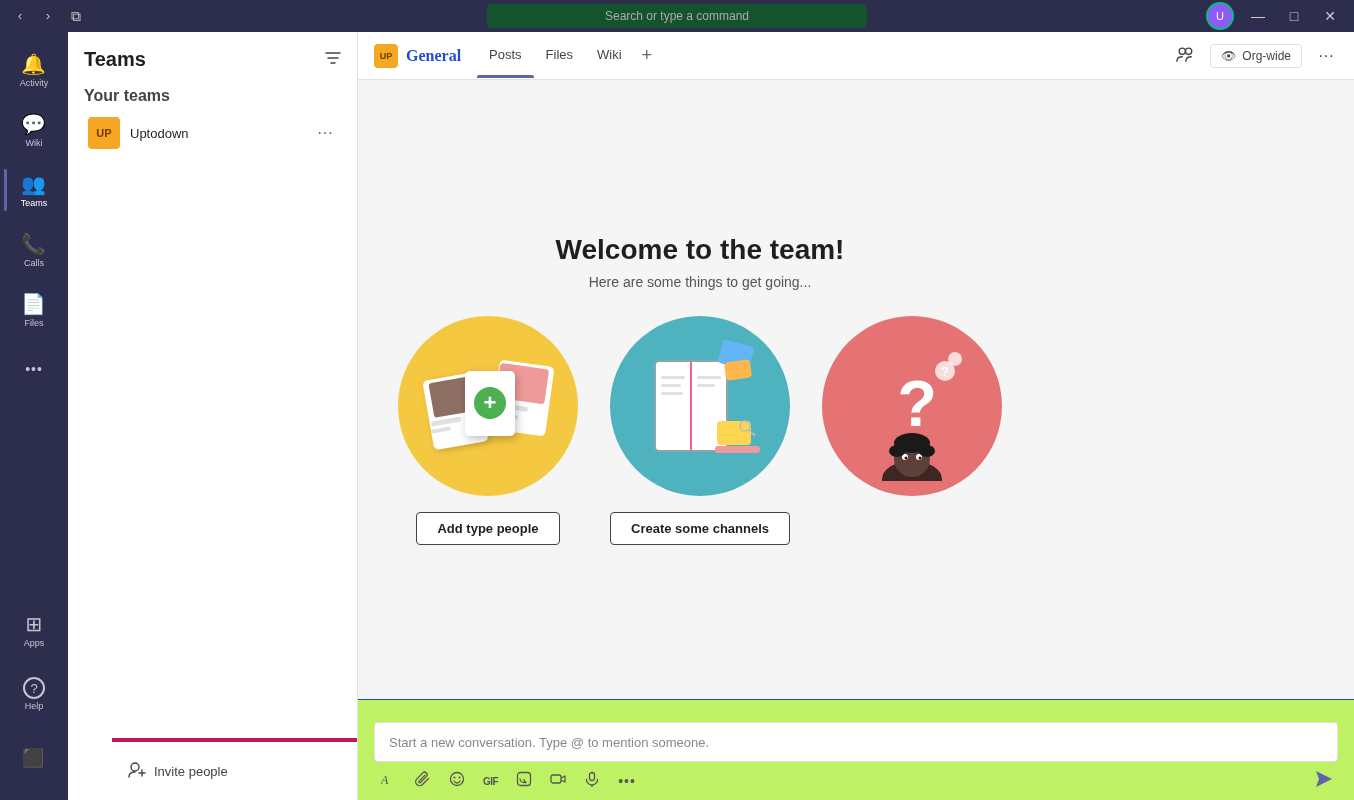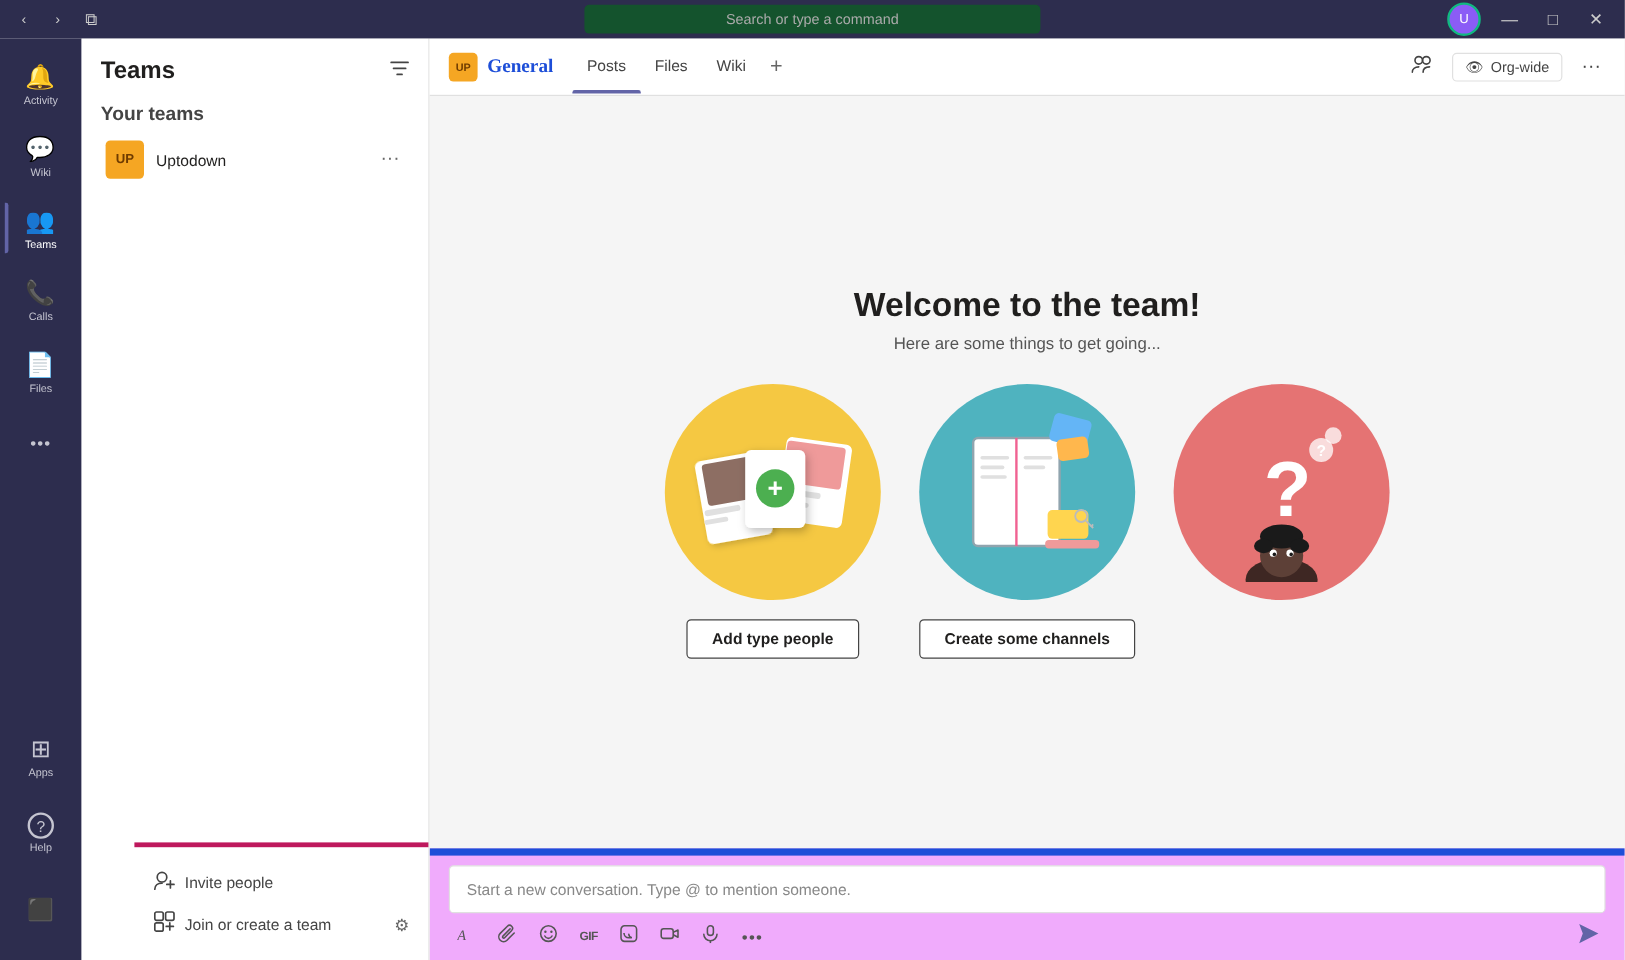--- a/index.html
+++ b/index.html
@@ -117,41 +117,41 @@
     .channel-header-right { display: flex; align-items: center; gap: 12px; }
     .header-icon-btn { background: none; border: none; cursor: pointer; color: #444; font-size: 16px; padding: 4px; border-radius: 4px; }
     .org-wide-btn {
       display: flex; align-items: center; gap: 6px; padding: 4px 10px;
       border: 1px solid #e0e0e0; border-radius: 4px; cursor: pointer;
       font-size: 12px; color: #444; background: #fff;
     }
 
     
     .channel-body { flex: 1; display: flex; flex-direction: column; overflow: hidden; }
-    .channel-main { flex: 1; display: flex; align-items: center; justify-content: center; background: #f5f5f5; }
+    .channel-main { flex: 1; display: flex; align-items: center; background: #f5f5f5; }
     .welcome-content { text-align: center; padding: 40px; }
     .welcome-title { font-size: 28px; font-weight: 700; color: #201f1e; margin-bottom: 8px; }
     .welcome-subtitle { font-size: 14px; color: #555; margin-bottom: 26px; }
     .action-cards { display: flex; gap: 32px; justify-content: center; align-items: flex-start; }
     .action-card { display: flex; flex-direction: column; align-items: center; gap: 16px; }
 
     
     .illus-circle { width: 180px; height: 180px; border-radius: 50%; display: flex; align-items: center; justify-content: center; overflow: hidden; position: relative; }
     .illus-yellow { background: #f5c842; }
     .illus-teal { background: #4fb3bf; }
     .illus-pink { background: #e57373; }
 
     .action-btn {
       padding: 8px 20px; border: 1.5px solid #444; border-radius: 4px;
       background: #fff; font-size: 13px; font-weight: 600; cursor: pointer;
       color: #201f1e; min-width: 140px;
     }
 
     
-    .message-area { background: #f0abfc; border-top: 6px solid #1d4ed8; padding: 8px 16px 4px 16px; }
+    .message-area { background: #bef264; border-top: 1px solid #1d4ed8; padding: 22px 16px 4px 16px; }
     .message-input-box {
       border: 1px solid #e0e0e0; border-radius: 4px; padding: 10px 14px;
       font-size: 13px; color: #888; background: #fff; min-height: 40px;
       display: flex; align-items: center;
     }
     .message-toolbar {
       display: flex; align-items: center; gap: 12px; padding: 6px 4px 2px 4px;
     }
     .msg-tool-btn { background: none; border: none; cursor: pointer; color: #666; font-size: 16px; padding: 3px; border-radius: 3px; }
     .msg-send-btn { margin-left: auto; background: none; border: none; cursor: pointer; color: #6264a7; font-size: 18px; }
@@ -242,32 +242,20 @@
       <div class="teams-panel-bottom">
         <div class="panel-bottom-btn">
           <span class="btn-icon">
             <svg width="18" height="18" viewBox="0 0 18 18" fill="none">
               <circle cx="7" cy="7" r="4" stroke="#444" stroke-width="1.4"></circle>
               <path d="M1 17c0-3.314 2.686-5 6-5" stroke="#444" stroke-width="1.4" stroke-linecap="round"></path>
               <path d="M14 10v6M11 13h6" stroke="#444" stroke-width="1.4" stroke-linecap="round"></path>
             </svg>
           </span>
           <span>Invite people</span>
-        </div>
-        <div class="panel-bottom-btn">
-          <span class="btn-icon">
-            <svg width="18" height="18" viewBox="0 0 18 18" fill="none">
-              <rect x="1" y="1" width="7" height="7" rx="1.5" stroke="#444" stroke-width="1.4"></rect>
-              <rect x="10" y="1" width="7" height="7" rx="1.5" stroke="#444" stroke-width="1.4"></rect>
-              <rect x="1" y="10" width="7" height="7" rx="1.5" stroke="#444" stroke-width="1.4"></rect>
-              <path d="M13.5 10v6M10.5 13h6" stroke="#444" stroke-width="1.4" stroke-linecap="round"></path>
-            </svg>
-          </span>
-          <span>Join or create a team</span>
-          <span class="gear-icon">⚙</span>
         </div>
       </div>
     </div>
 
     <div class="main-content">
 
       <div class="channel-header">
         <div class="channel-team-badge">UP</div>
         <span class="channel-name">General</span>
         <div class="channel-tabs">

